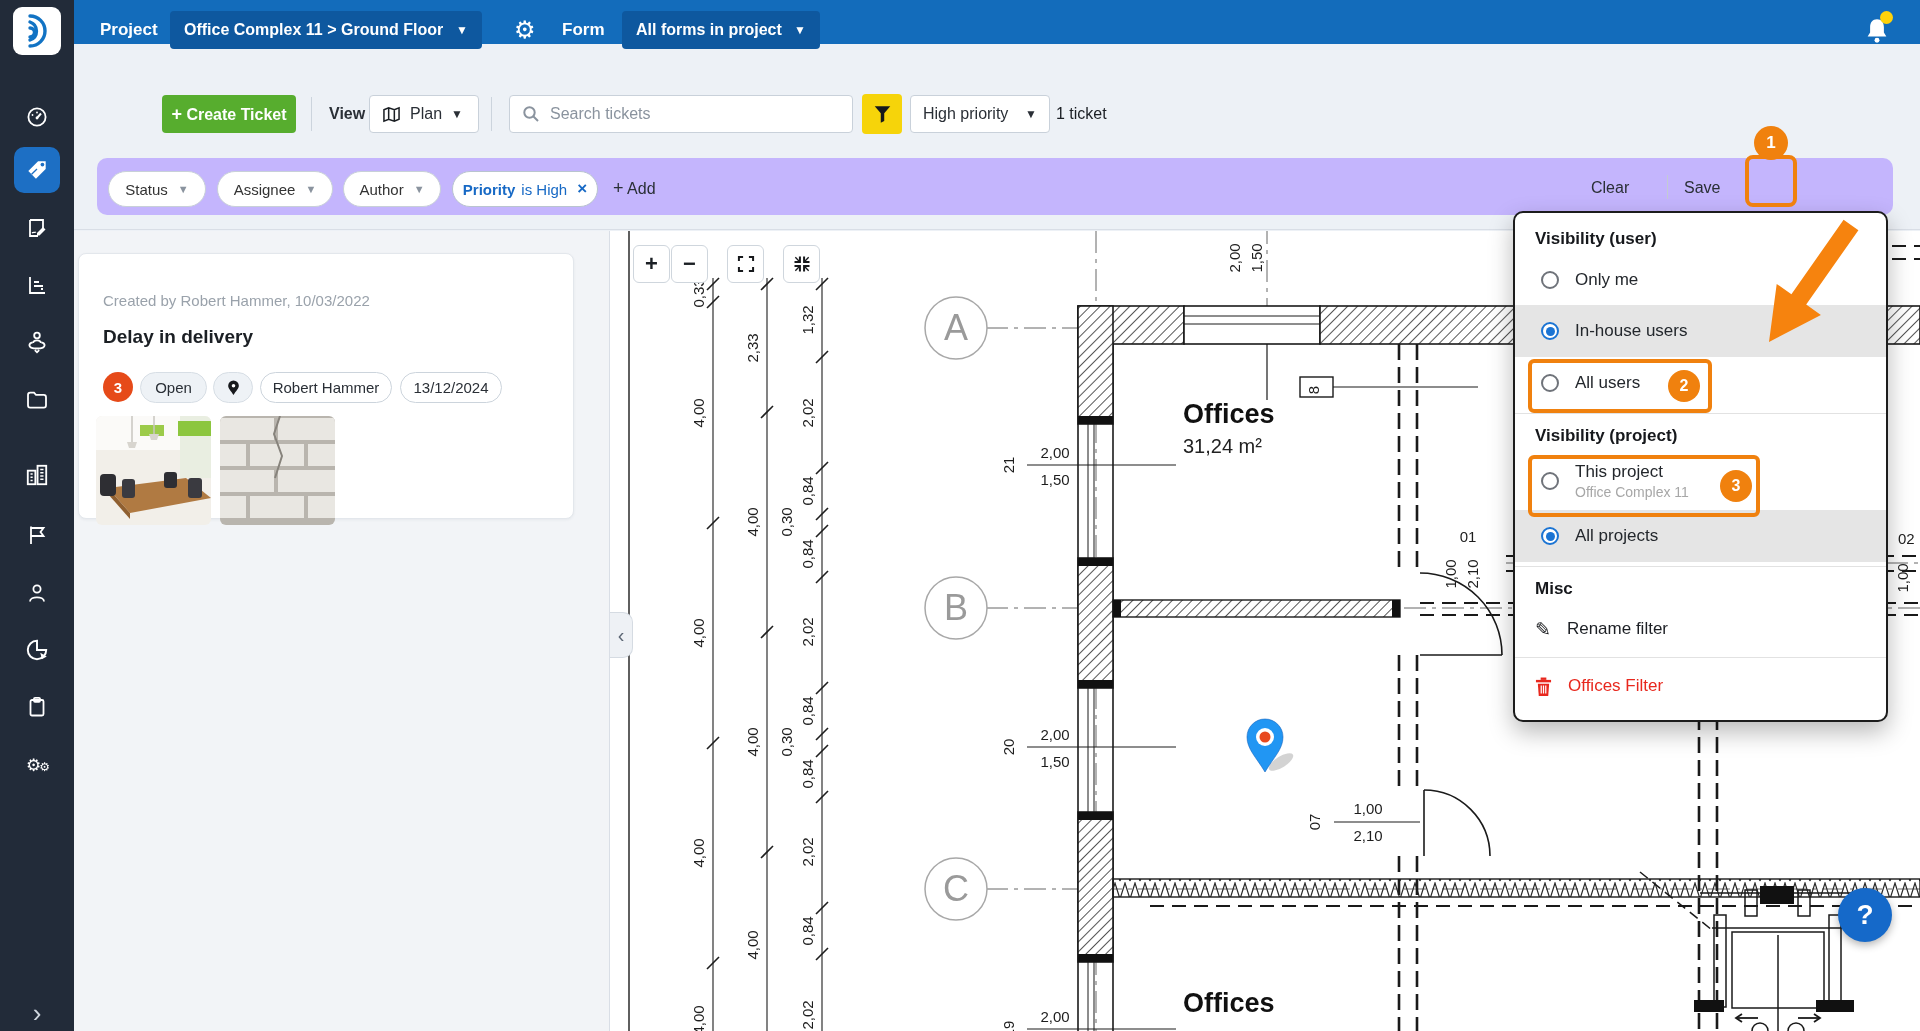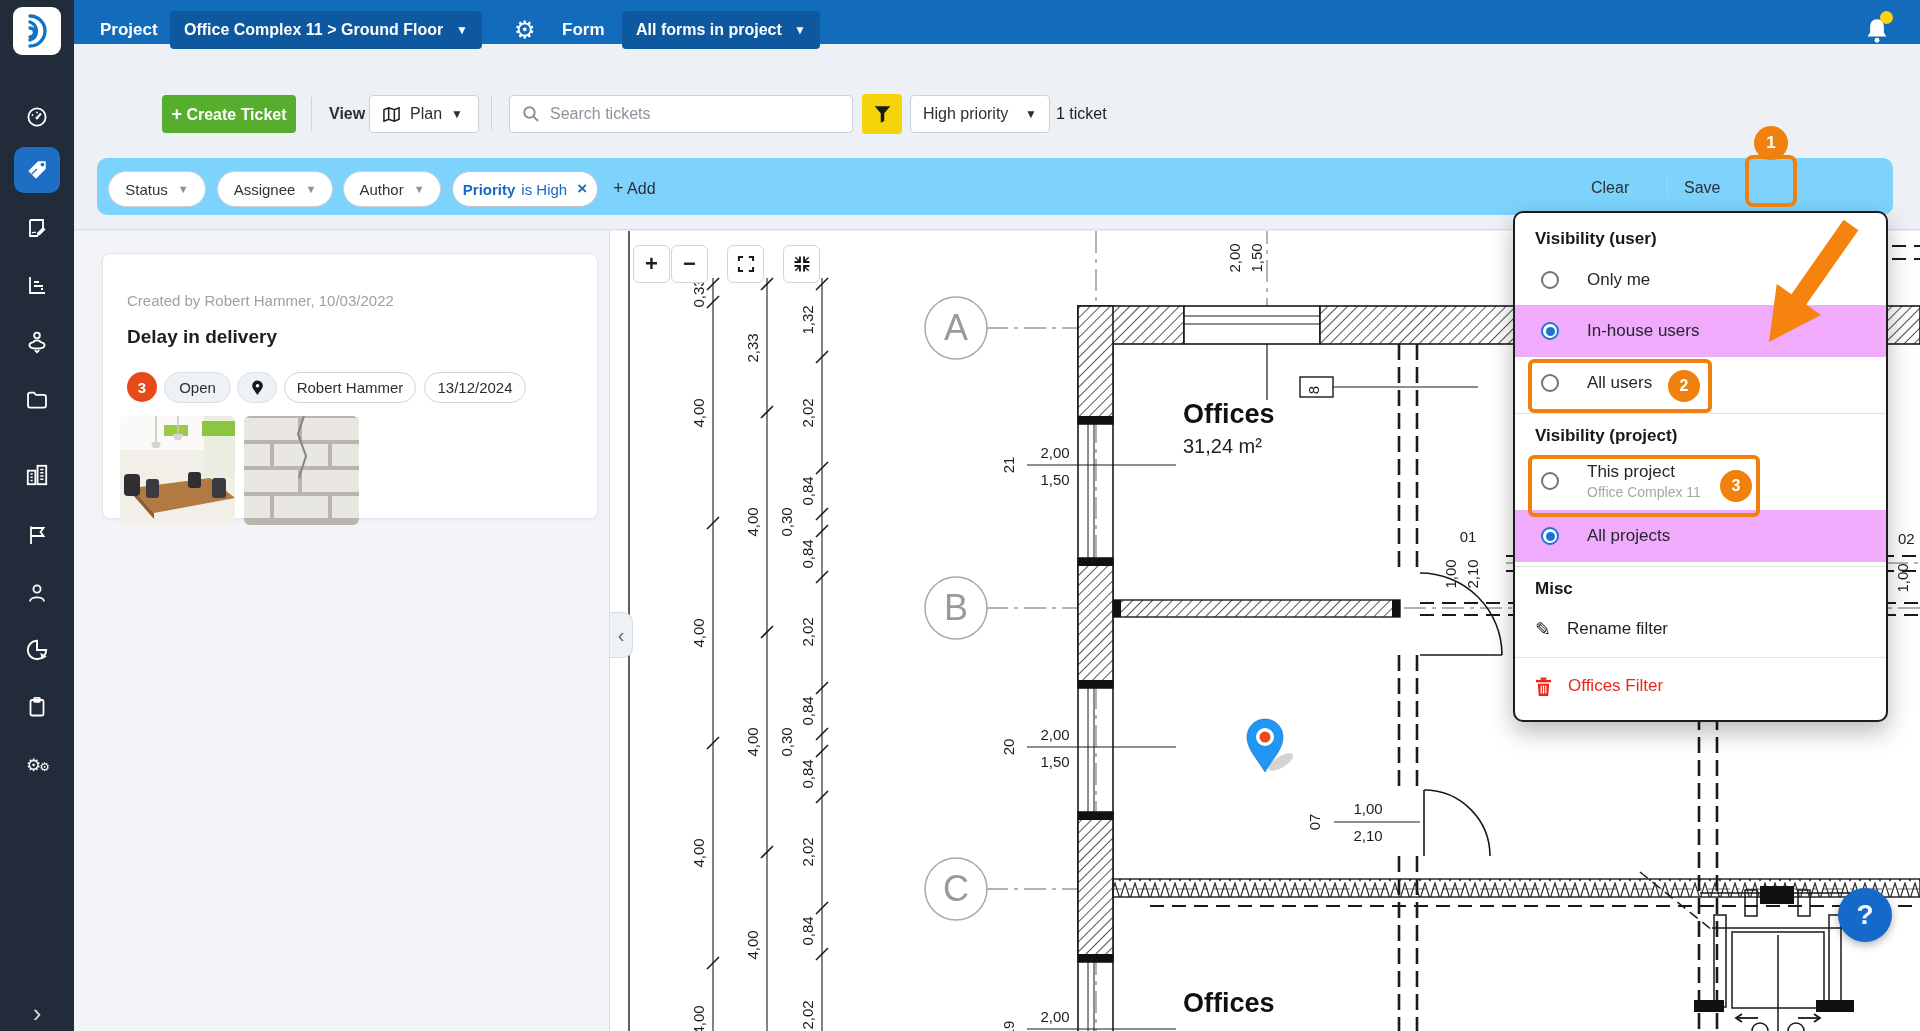--- a/index.html
+++ b/index.html
@@ -36,37 +36,37 @@
   .wht-btn { background:#fff; border:1px solid #c9d1da; border-radius:4px; display:flex; align-items:center;
              font-size:16px; color:#2a2f36; cursor:pointer; font-family:inherit; }
   .search-box { left:435px; top:35px; width:344px; height:38px; background:#fff; border:1px solid #c9d1da;
                 border-radius:4px; display:flex; align-items:center; padding:0 12px; gap:10px; }
   .search-box input { border:none; outline:none; flex:1; font-size:16px; font-family:inherit; color:#2a2f36; background:transparent; }
   .search-box input::placeholder { color:#8a939e; }
   .yellow-btn { left:788px; top:34px; width:40px; height:40px; background:#f6d40a; border:none; border-radius:4px;
                 display:flex; align-items:center; justify-content:center; cursor:pointer; }
 
   
-  #chipbar { left:97px; top:158px; width:1796px; height:57px; background:#7dd3fc; border-radius:10px; }
+  #chipbar { left:97px; top:158px; width:1796px; height:57px; background:#c4b5fd; border-radius:10px; }
   .chip { position:absolute; top:13px; height:36px; background:#fff; border:1px solid #c8d0d8; border-radius:18px;
           display:flex; align-items:center; justify-content:center; gap:10px; font-size:15px; color:#333; cursor:pointer; }
   .chip .caret { color:#8a939e; font-size:11px; }
   .chip-blue { color:#1769c5; }
   .chip-x { color:#1769c5; font-weight:bold; font-size:17px; cursor:pointer; }
   .txt-btn { position:absolute; top:14px; height:32px; border:none; background:transparent; font-size:16px;
              color:#2a2f36; font-family:inherit; cursor:pointer; }
   .slider-btn { position:absolute; left:1751px; top:161px; width:40px; height:40px; background:transparent;
                 border:none; display:flex; align-items:center; justify-content:center; cursor:pointer; }
 
   
   #left-panel { left:74px; top:231px; width:536px; height:800px; background:#f2f4f7; border-right:1px solid #d9dee6; }
   #plan-area { left:610px; top:231px; width:1310px; height:800px; background:#fff; }
 
   
-  #card { left:28px; top:22px; width:496px; height:266px; background:#fff; border:1px solid #e3e7ec;
+  #card { left:4px; top:22px; width:496px; height:266px; background:#fff; border:1px solid #e3e7ec;
           border-radius:8px; box-shadow:0 1px 3px rgba(40,50,60,.06); }
   .card-created { left:24px; top:38px; font-size:15px; color:#9aa2ab; }
   .card-title { left:24px; top:72px; font-size:19px; font-weight:bold; color:#1b1f24; }
   .pill { position:absolute; top:118px; height:31px; border-radius:16px; display:flex; align-items:center;
           justify-content:center; font-size:15px; color:#2a2f36; cursor:pointer; }
   .pill.gray { background:#eef2f6; border:1px solid #d7dee5; }
   .pill.white { background:#fff; border:1px solid #ccd4dc; }
   .badge-red { position:absolute; left:24px; top:118px; width:30px; height:30px; border-radius:50%; background:#e64a19;
                color:#fff; font-weight:bold; font-size:15px; display:flex; align-items:center; justify-content:center; }
   .thumb { position:absolute; top:162px; width:115px; height:109px; border-radius:6px; overflow:hidden; cursor:pointer; }
@@ -80,22 +80,22 @@
                   color:#5a6472; font-size:20px; cursor:pointer; }
 
   
   #help-btn { left:1838px; top:888px; width:54px; height:54px; border-radius:50%; background:#1569c9; border:none;
               color:#fff; font-size:28px; font-weight:bold; box-shadow:0 3px 8px rgba(0,0,0,.3); cursor:pointer; z-index:60; }
 
   
   #menu { left:1513px; top:211px; width:375px; background:#fff; border:2px solid #1c1c1c; border-radius:10px;
           box-shadow:0 10px 24px rgba(0,0,0,.28); z-index:50; padding:8px 0 10px 0; }
   .mhead { font-size:17px; font-weight:bold; color:#16181c; padding:8px 20px 6px 20px; height:34px; }
-  .mrow { display:flex; align-items:center; min-height:50px; padding:0 16px 0 26px; gap:28px; cursor:pointer; position:relative; }
-  .mrow.sel { background:#f0abfc; }
+  .mrow { display:flex; align-items:center; min-height:50px; padding:0 16px 0 26px; gap:16px; cursor:pointer; position:relative; }
+  .mrow.sel { background:#e5e5e5; }
   .mrow .txt { font-size:17px; color:#23272c; }
   .mrow .sub { font-size:14px; color:#a7a7a7; margin-top:2px; }
   .radio { width:18px; height:18px; min-width:18px; border:2px solid #6f737a; border-radius:50%; background:#fff; position:relative; }
   .radio.sel { border-color:#1b74d3; }
   .radio.sel::after { content:""; position:absolute; inset:2.5px; border-radius:50%; background:#1b74d3; }
   .mitem { display:flex; align-items:center; height:48px; padding:0 20px; gap:16px; cursor:pointer; font-size:17px; color:#1d2025; }
   .mdiv { height:1px; background:#e2e2e2; margin:4px 0; }
   .pencil-gl { font-size:19px; color:#17191c; font-family:"DejaVu Sans",sans-serif; }
   .mitem.danger { color:#e8281e; }
 

